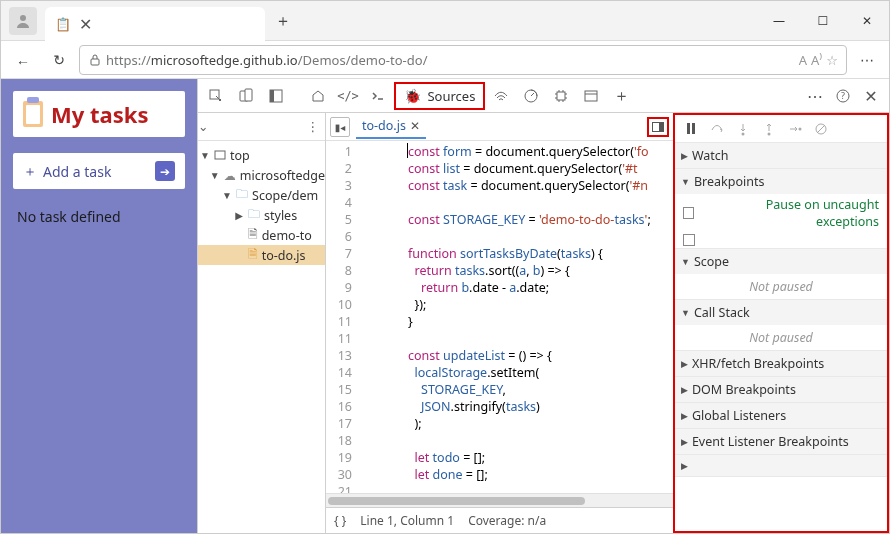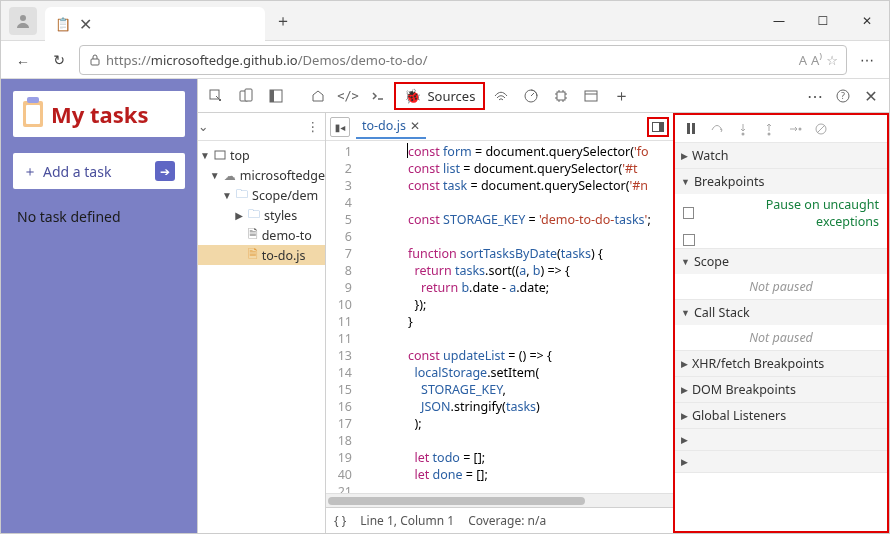--- a/index.html
+++ b/index.html
@@ -307,21 +307,21 @@
               <div>10</div>
               <div>11</div>
               <div>11</div>
               <div>13</div>
               <div>14</div>
               <div>15</div>
               <div>16</div>
               <div>17</div>
               <div>18</div>
               <div>19</div>
-              <div>40</div>
+              <div>30</div>
               <div>21</div>
             </div>
           <div class="code" id="code"><span class="cursor"></span><div><span class="kw">const</span> <span class="var">form</span> = document.querySelector(<span class="str">'fo</span></div><div><span class="kw">const</span> <span class="var">list</span> = document.querySelector(<span class="str">'#t</span></div><div><span class="kw">const</span> <span class="var">task</span> = document.querySelector(<span class="str">'#n</span></div><div>&nbsp;</div><div><span class="kw">const</span> <span class="var">STORAGE_KEY</span> = <span class="str">'demo-to-do-<span class="var">tasks</span>'</span>;</div><div>&nbsp;</div><div><span class="kw">function</span> <span class="var">sortTasksByDate</span>(<span class="var">tasks</span>) {</div><div>  <span class="kw">return</span> <span class="var">tasks</span>.sort((<span class="var">a</span>, <span class="var">b</span>) =&gt; {</div><div>    <span class="kw">return</span> <span class="var">b</span>.date - <span class="var">a</span>.date;</div><div>  });</div><div>}</div><div>&nbsp;</div><div><span class="kw">const</span> <span class="var">updateList</span> = () =&gt; {</div><div>  <span class="var">localStorage</span>.setItem(</div><div>    <span class="var">STORAGE_KEY</span>,</div><div>    <span class="var">JSON</span>.stringify(<span class="var">tasks</span>)</div><div>  );</div><div>&nbsp;</div><div>  <span class="kw">let</span> <span class="var">todo</span> = [];</div><div>  <span class="kw">let</span> <span class="var">done</span> = [];</div><div>&nbsp;</div></div>
         </div>
         <div class="hscroll">
             <div class="thumb"></div>
           </div>
         <div class="statusbar">
           <span>{ }</span>
           <span>Line 1, Column 1</span>
@@ -414,20 +414,21 @@
           </div>
         <div class="sect">
             <div class="sect-head">
               <span class="tri">▶</span>
               <span>Global Listeners</span>
             </div>
           </div>
         <div class="sect">
             <div class="sect-head">
               <span class="tri">▶</span>
+              <span>Event Listener Breakpoints</span>
             </div>
           </div>
         <div class="sect">
             <div class="sect-head">
               <span class="tri">▶</span>
             </div>
           </div>
       </div>
     </div>
   </div>

